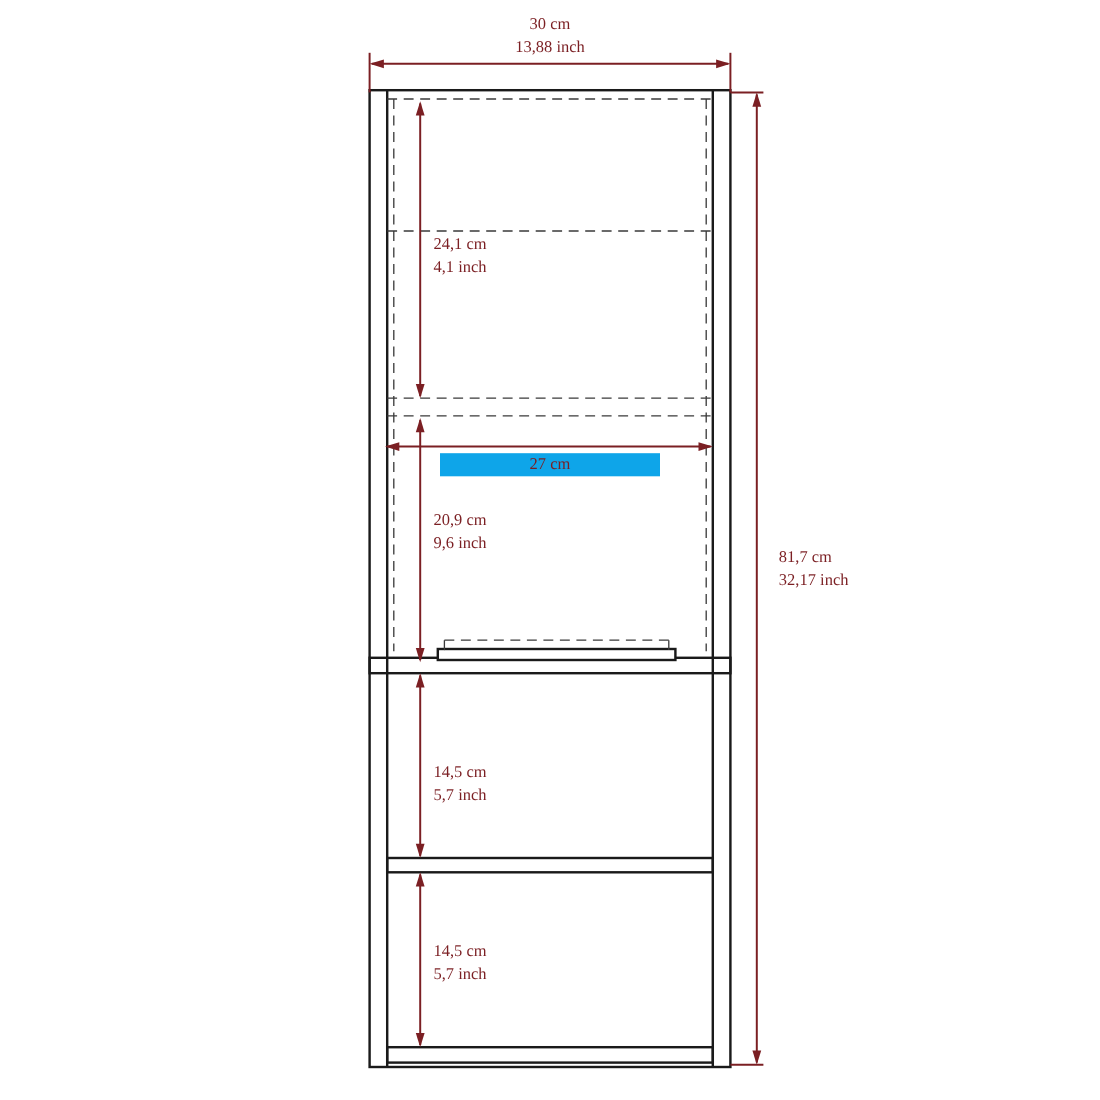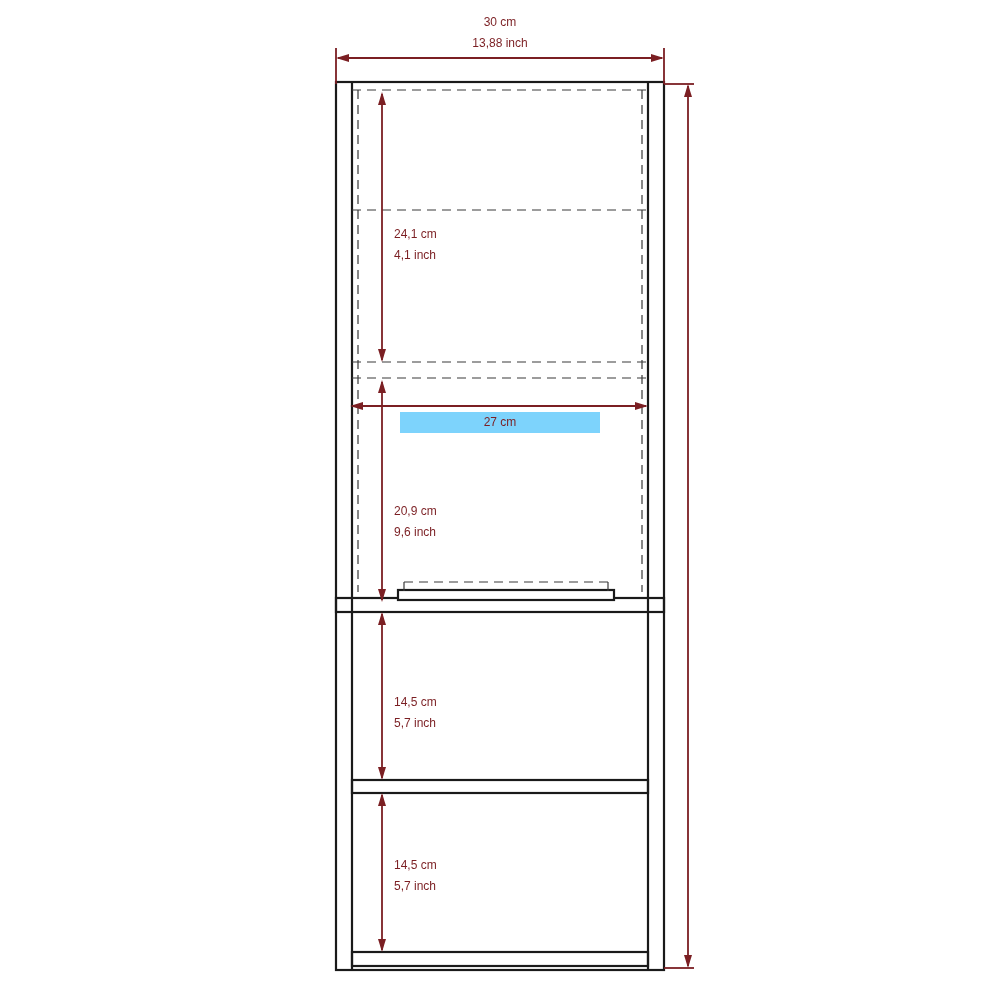--- a/index.html
+++ b/index.html
@@ -13,23 +13,23 @@
   #stage {
     position: relative;
     width: 1000px;
     height: 1000px;
     background: #ffffff;
     overflow: hidden;
   }
   .dim-text {
     position: absolute;
     color: #7b1f23;
-    font-size: 12px;
+    font-size: 15px;
     line-height: 21px;
-    font-family: Liberation Sans, sans-serif;
+    font-family: Liberation Serif, serif;
     white-space: nowrap;
   }
   .dim-text.center { text-align: center; }
   .dim-text.left { text-align: left; }
   svg { position: absolute; left: 0; top: 0; }
 </style>
 </head>
 <body>
 
 <div id="stage">
@@ -125,31 +125,35 @@
       <polygon points="382,793 378,806 386,806" stroke="none"></polygon>
       <polygon points="382,952 378,939 386,939" stroke="none"></polygon>
     </g>
   </svg>
 
   <div class="dim-text center" style="left:400px; top:12px; width:200px;">
     <div>30 cm</div>
     <div>13,88 inch</div>
   </div>
 
+  <div class="dim-text left" style="left:708px; top:497px; width:180px;">
+    <div>81,7 cm</div>
+    <div>32,17 inch</div>
+  </div>
 
-  <div class="dim-text center" style="left:400px; top:412px; width:200px; background:#7dd3fc;">
+  <div class="dim-text center" style="left:400px; top:412px; width:200px; background:#0ea5e9;">
     <div>27 cm</div>
   </div>
 
-  <div class="dim-text left" style="left:394px; top:224px; width:160px;">
+  <div class="dim-text left" style="left:394px; top:212px; width:160px;">
     <div>24,1 cm</div>
     <div>4,1 inch</div>
   </div>
 
-  <div class="dim-text left" style="left:394px; top:501px; width:160px;">
+  <div class="dim-text left" style="left:394px; top:463px; width:160px;">
     <div>20,9 cm</div>
     <div>9,6 inch</div>
   </div>
 
   <div class="dim-text left" style="left:394px; top:692px; width:160px;">
     <div>14,5 cm</div>
     <div>5,7 inch</div>
   </div>
 
   <div class="dim-text left" style="left:394px; top:855px; width:160px;">

